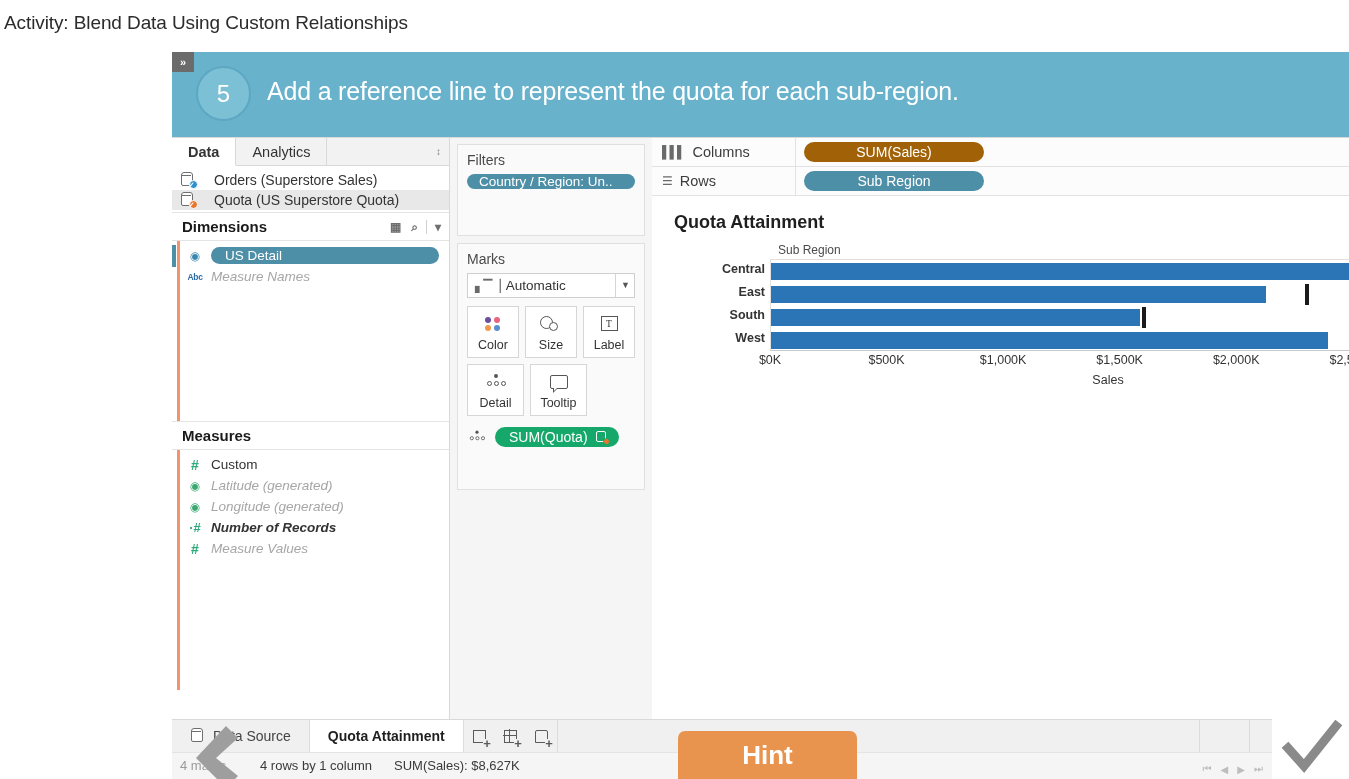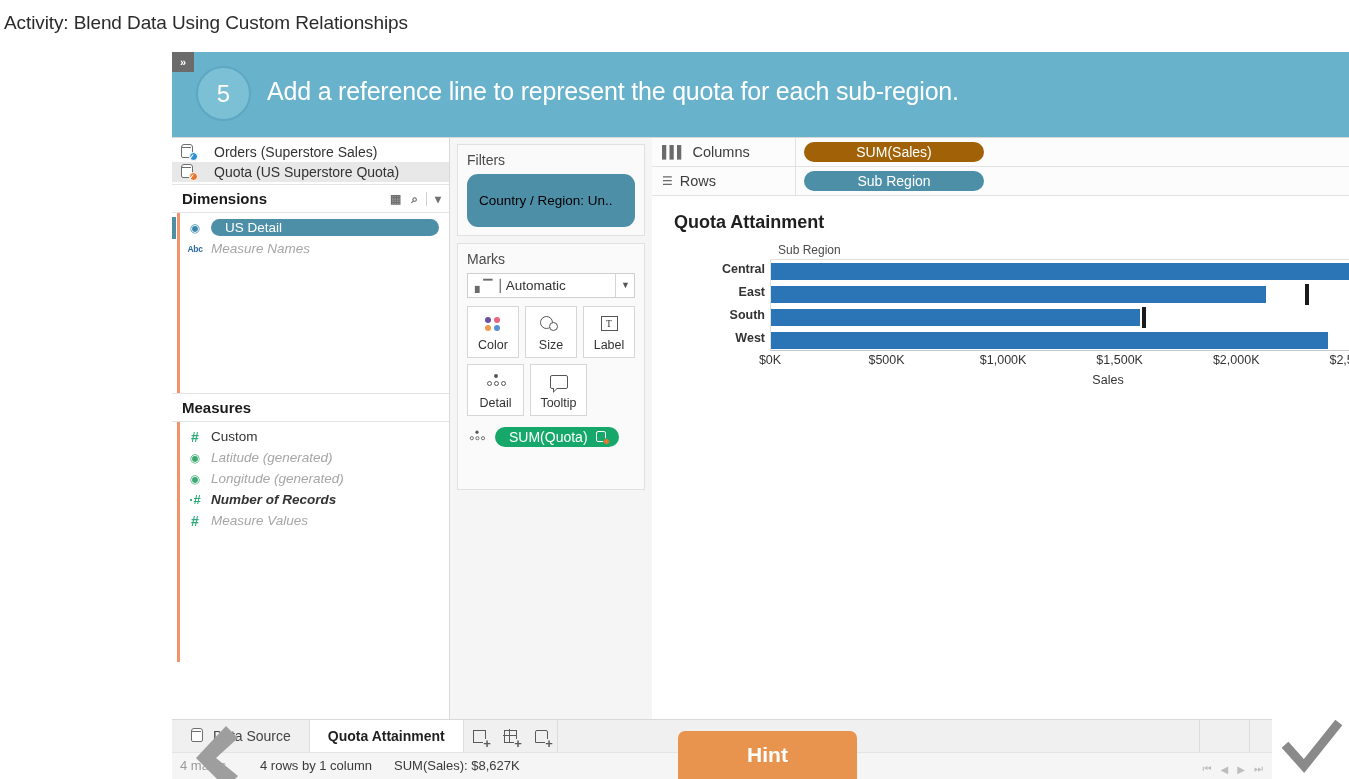--- a/index.html
+++ b/index.html
@@ -148,22 +148,22 @@
     padding: 6px;
   }
   .card {
     background: #fafafa; border: 1px solid #e0e0e0;
     margin-bottom: 7px; padding: 7px 9px;
   }
   .card-title { font-size: 14px; color: #4a4a4a; margin-bottom: 6px; }
   .card.pages { height: 68px; }
   .card.filters { height: 92px; }
   .filter-pill {
-    display: block; background: #4e8fa8; color: #000000;
-    border-radius: 11px; padding: 19px 12px; font-size: 13.5px;
+    display: block; background: #4e8fa8; color: #ffffff;
+    border-radius: 11px; padding: 0 12px; font-size: 13.5px;
     white-space: nowrap; overflow: hidden;
   }
   .card.marks { height: 247px; }
   .marks-select {
     display: flex; align-items: center; gap: 6px;
     background: #fff; border: 1px solid #cfcfcf; height: 25px;
     padding: 0 4px 0 7px; font-size: 13.5px; color: #333; cursor: pointer;
     margin-bottom: 8px;
   }
   .marks-select .bars { color: #6a6a6a; font-size: 12px; letter-spacing: -1px; }
@@ -285,21 +285,21 @@
 
   .pager { position: absolute; right: 86px; bottom: 4px; display: flex; align-items: center; gap: 9px; color: #bdbdbd; font-size: 10px; }
   .pager-box { position:absolute; right: 6px; bottom: 3px; display:flex; gap:6px; }
   .pg-ico { width: 15px; height: 12px; background: #e3e3e3; }
 
   
   .hint-btn {
     position: absolute; left: 678px; top: 731px;
     width: 179px; height: 48px; background: #e8944e;
     border-radius: 7px 7px 0 0;
-    color: #fff; font-size: 21px; font-weight: bold;
+    color: #fff; font-size: 26px; font-weight: bold;
     display: flex; align-items: center; justify-content: center;
     cursor: pointer;
   }
   .back-chevron {
     position: absolute; left: 186px; top: 718px;
     width: 56px; height: 61px; cursor: pointer;
     color: #9e9e9e;
   }
   .check-panel {
     position: absolute; left: 1272px; top: 718px;
@@ -314,20 +314,27 @@
   <div class="activity-title">Activity: Blend Data Using Custom Relationships</div>
 
   <div class="banner"></div>
   <div class="banner-collapse">»</div>
   <div class="banner-circle">5</div>
   <div class="banner-text">Add a reference line to represent the quota for each sub-region.</div>
 
   <div class="tableau">
 
     <div class="data-pane">
+      <div class="pane-tabs">
+        <div class="pane-tab active">Data</div>
+        <div class="pane-tab">Analytics</div>
+        <div class="pane-tabs-spacer">
+          <span class="sort-dots">↕</span>
+        </div>
+      </div>
 
       <div class="ds-list">
         <div class="ds-row">
           <span class="db-icon">
             <span class="cyl"></span>
               <span class="badge badge-blue">
                 <span class="tick">✓</span>
               </span>
           </span>
           <span>Orders (Superstore Sales)</span>

